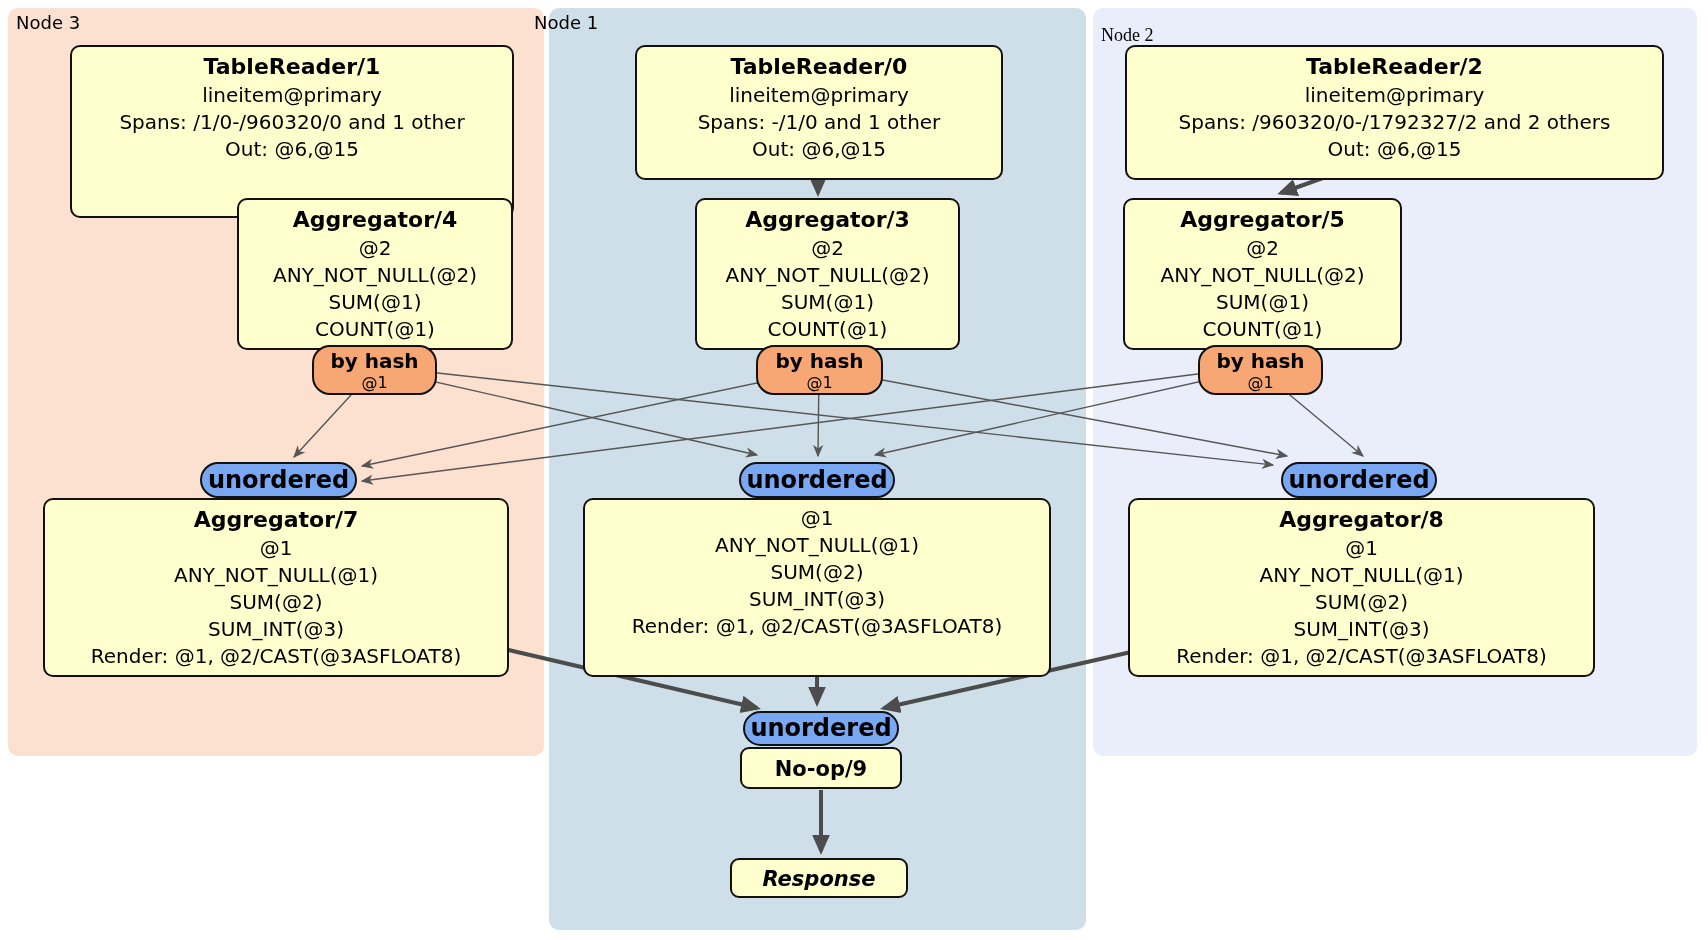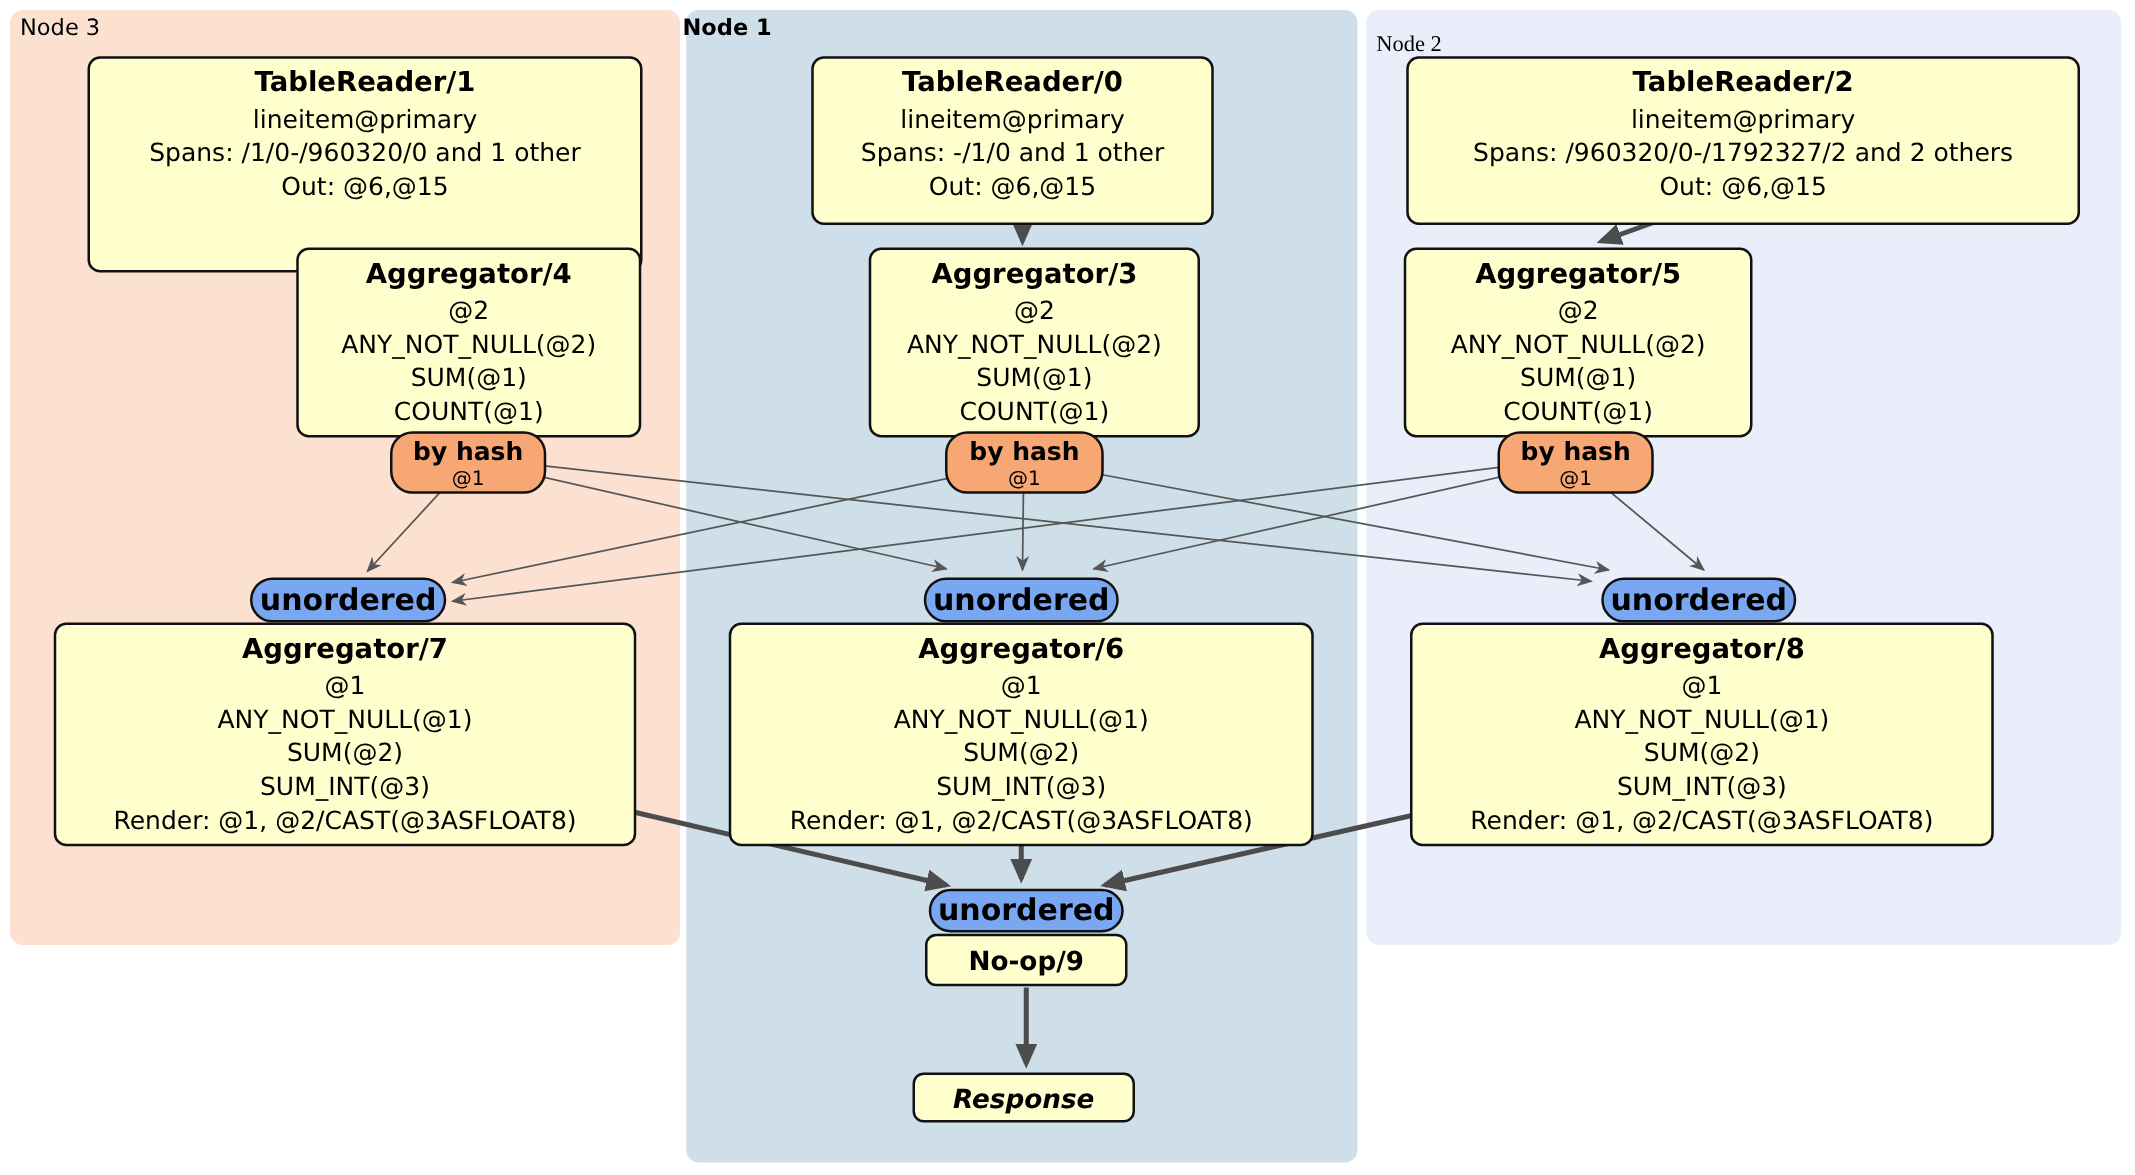--- a/index.html
+++ b/index.html
@@ -38,21 +38,21 @@
 </head>
 <body>
 
 <div id="canvas">
 
   <div class="panel" style="left:8px;top:8px;width:536px;height:748px;background:var(--node3-bg);"></div>
   <div class="panel" style="left:549px;top:8px;width:537px;height:922px;background:var(--node1-bg);"></div>
   <div class="panel" style="left:1093px;top:8px;width:604px;height:748px;background:var(--node2-bg);"></div>
 
   <div class="panel-label" style="left:16px;top:12px;">Node 3</div>
-  <div class="panel-label" style="left:546px;top:12px;font-weight:bold;">Node 1</div>
+  <div class="panel-label" style="left:534px;top:12px;">Node 1</div>
   <div class="panel-label" style="left:1101px;top:25px;font-family:Liberation Serif, serif;">Node 2</div>
 
   <svg id="edges">
     <defs>
       <marker id="m-thin" markerWidth="9" markerHeight="9" refX="8" refY="4.5" orient="auto">
         <path d="M0,0.8 L9,4.5 L0,8.2 L2.6,4.5 Z" fill="#565656"></path>
       </marker>
       <marker id="m-thick" markerWidth="5" markerHeight="5" refX="4" refY="2.5" orient="auto">
         <path d="M0,0.3 L5,2.5 L0,4.7 Z" fill="#4c4c4c"></path>
       </marker>
@@ -76,21 +76,21 @@
     <line x1="1260" y1="368" x2="875" y2="455" stroke="#565656" stroke-width="1.4" marker-end="url(#m-thin)"></line>
     <line x1="1260" y1="370" x2="1363" y2="456" stroke="#565656" stroke-width="1.4" marker-end="url(#m-thin)"></line>
   </svg>
 
   <div class="pbox" style="left:70px;top:45px;width:444px;height:173px;">
     <div class="ptitle">TableReader/1</div>
     <div class="pline">lineitem@primary</div>
     <div class="pline">Spans: /1/0-/960320/0 and 1 other</div>
     <div class="pline">Out: @6,@15</div>
   </div>
-  <div class="pbox" style="left:649px;top:45px;width:322px;height:135px;text-align:center;">
+  <div class="pbox" style="left:635px;top:45px;width:368px;height:135px;text-align:center;">
     <div class="ptitle">TableReader/0</div>
     <div class="pline">lineitem@primary</div>
     <div class="pline">Spans: -/1/0 and 1 other</div>
     <div class="pline">Out: @6,@15</div>
   </div>
   <div class="pbox" style="left:1125px;top:45px;width:539px;height:135px;">
     <div class="ptitle">TableReader/2</div>
     <div class="pline">lineitem@primary</div>
     <div class="pline">Spans: /960320/0-/1792327/2 and 2 others</div>
     <div class="pline">Out: @6,@15</div>
@@ -137,21 +137,20 @@
 
   <div class="pbox" style="left:43px;top:498px;width:466px;height:179px;">
     <div class="ptitle">Aggregator/7</div>
     <div class="pline">@1</div>
     <div class="pline">ANY_NOT_NULL(@1)</div>
     <div class="pline">SUM(@2)</div>
     <div class="pline">SUM_INT(@3)</div>
     <div class="pline">Render: @1, @2/CAST(@3ASFLOAT8)</div>
   </div>
   <div class="pbox" style="left:583px;top:498px;width:468px;height:179px;">
-    <div class="ptitle">Aggregator/6</div>
     <div class="pline">@1</div>
     <div class="pline">ANY_NOT_NULL(@1)</div>
     <div class="pline">SUM(@2)</div>
     <div class="pline">SUM_INT(@3)</div>
     <div class="pline">Render: @1, @2/CAST(@3ASFLOAT8)</div>
   </div>
   <div class="pbox" style="left:1128px;top:498px;width:467px;height:179px;">
     <div class="ptitle">Aggregator/8</div>
     <div class="pline">@1</div>
     <div class="pline">ANY_NOT_NULL(@1)</div>

